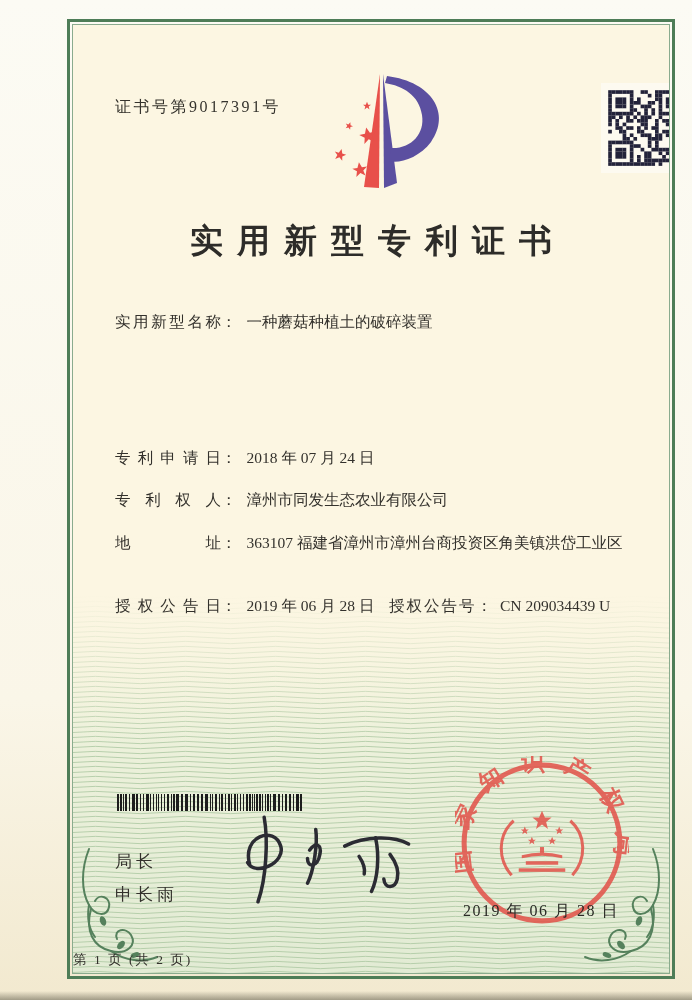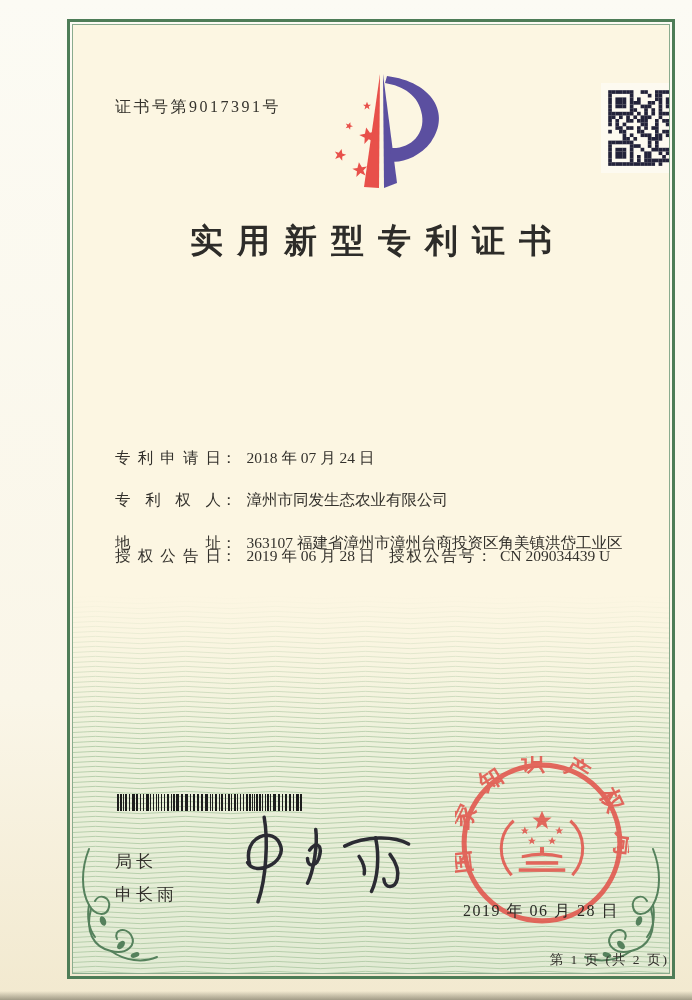--- a/index.html
+++ b/index.html
@@ -25,21 +25,21 @@
   .grant-right .lbl2{letter-spacing:2px;}
   .grant-right .val{margin-left:8px;}
   .paras{position:absolute;left:42px;top:590px;width:556px;font-size:15px;line-height:27px;
         color:#3a382f;text-align:justify;}
   .paras p{margin:0;text-indent:2em;}
   .barcode{position:absolute;left:44px;top:769px;width:186px;height:17px;}
   .director{position:absolute;left:42px;top:820px;font-size:17px;letter-spacing:4px;color:#33312c;line-height:33px;}
   .signature{position:absolute;left:146px;top:786px;width:210px;height:98px;}
   .seal{position:absolute;left:382px;top:731px;width:174px;height:174px;opacity:.87;}
   .seal-date{position:absolute;left:390px;top:876px;font-size:16px;letter-spacing:1.5px;color:#2a2a26;z-index:5;}
-  .footer{position:absolute;left:0;right:0;top:926px;text-align:right;font-size:13.5px;
+  .footer{position:absolute;left:0;right:0;top:926px;text-align:left;font-size:13.5px;
         letter-spacing:2px;color:#33312c;}
   .flourish{position:absolute;bottom:4px;width:82px;height:122px;}
   .flourish.left{left:4px;}
   .flourish.right{right:4px;transform:scaleX(-1);}
 </style>
 </head>
 <body>
 
 <div class="page">
   <div class="frame">
@@ -341,30 +341,33 @@
               <rect x="12" y="22" width="1.02" height="1.02"></rect>
               <rect x="13" y="22" width="1.02" height="1.02"></rect>
               <rect x="14" y="22" width="1.02" height="1.02"></rect>
               <rect x="16" y="22" width="1.02" height="1.02"></rect>
               <rect x="21" y="22" width="1.02" height="1.02"></rect>
             </g>
         </svg>
 
         <div class="title">实用新型专利证书</div>
 
+        <div class="row" style="top:287px">
+          <span class="lbl">实用新型名称</span><span>：</span><span class="val">一种蘑菇种植土的破碎装置</span>
+        </div>
         <div class="row" style="top:423px">
           <span class="lbl">专利申请日</span><span>：</span><span class="val">2018 年 07 月 24 日</span>
         </div>
         <div class="row" style="top:465px">
           <span class="lbl">专利权人</span><span>：</span><span class="val">漳州市同发生态农业有限公司</span>
         </div>
         <div class="row" style="top:508px">
           <span class="lbl">地址</span><span>：</span><span class="val">363107 福建省漳州市漳州台商投资区角美镇洪岱工业区</span>
         </div>
-        <div class="row" style="top:521px">
+        <div class="row" style="top:571px">
           <span class="lbl">授权公告日</span><span>：</span><span class="val">2019 年 06 月 28 日</span>
           <span class="grant-right">
             <span class="lbl2">授权公告号</span><span>：</span><span class="val">CN 209034439 U</span>
           </span>
         </div>
 
 
         <svg class="barcode" viewBox="0 0 186 17" preserveAspectRatio="none">
           <g id="bcg" fill="#1d1d1d">
               <rect x="0" y="0" width="2" height="17"></rect>

